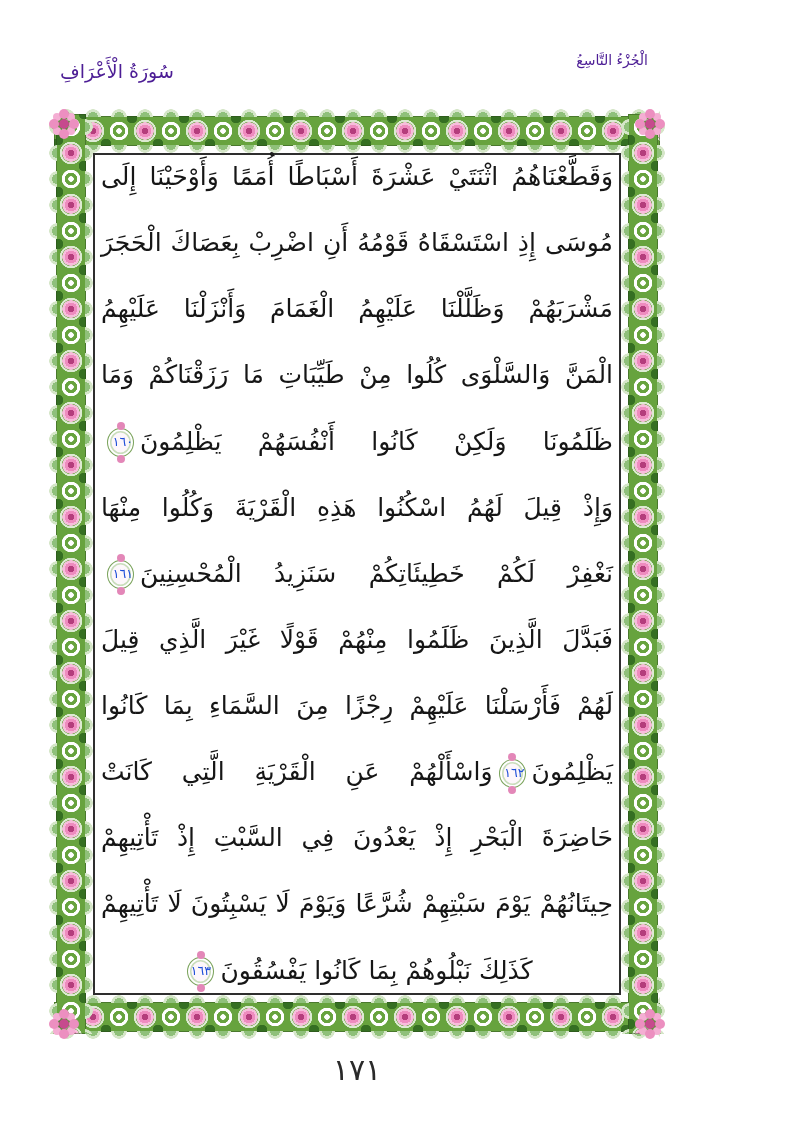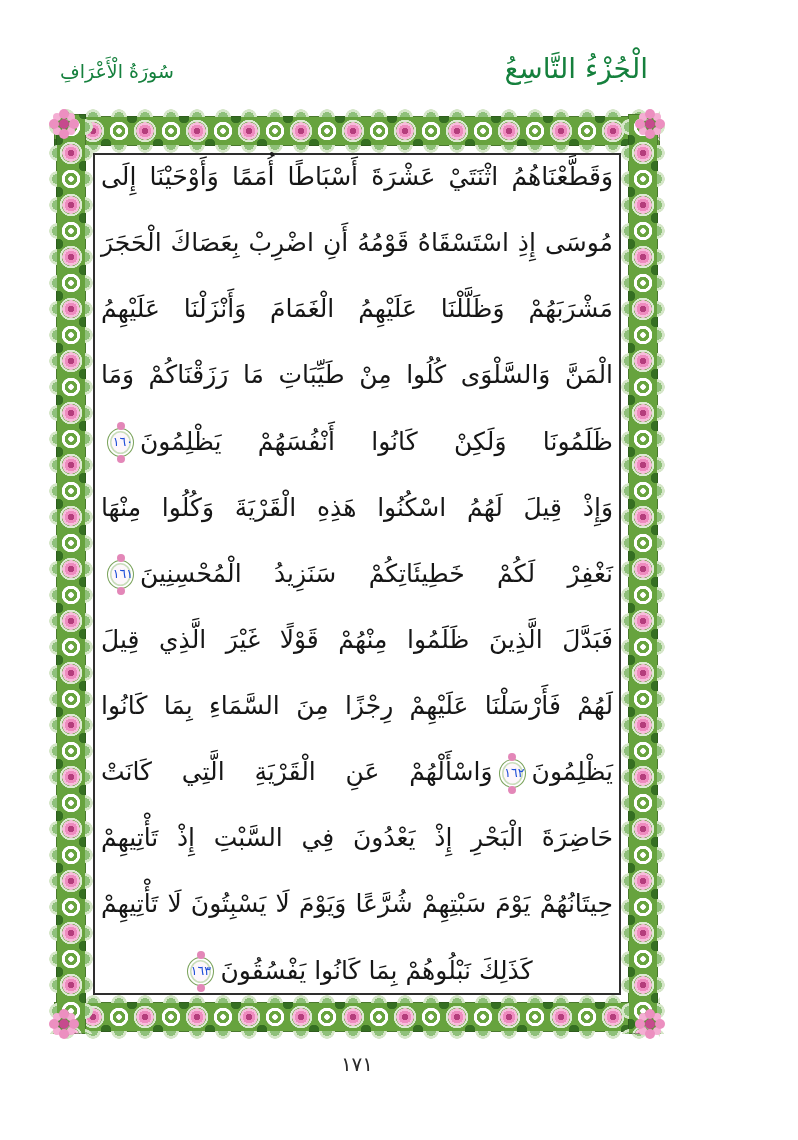--- a/index.html
+++ b/index.html
@@ -1,21 +1,21 @@
 <!DOCTYPE html>
 <html lang="ar"><head>
 <meta charset="utf-8">
 <style>
   html,body{margin:0;padding:0;background:#ffffff;}
   #canvas{position:relative;width:798px;height:1140px;background:#ffffff;overflow:hidden;
           font-family:"DejaVu Sans",sans-serif;color:#1c1c1c;}
 
   
-  .hdr{position:absolute;direction:rtl;color:#15803d;}
-  #hdr-right{top:52px;right:150px;font-size:28px;}
+  .hdr{position:absolute;direction:rtl;color:#4c1d95;}
+  #hdr-right{top:52px;right:150px;font-size:14px;}
   #hdr-left{top:60px;left:60px;font-size:19px;}
 
   
   #frame{position:absolute;left:48px;top:108px;width:618px;height:932px;}
 
   .band{position:absolute;background-color:#67a33e;}
   .band.h{left:6px;right:6px;height:30px;
     background-image:
       radial-gradient(circle at 39px 15px, #b43d7c 0 3px, #ee8cbf 3px 6.5px, #f6bedb 6.5px 8.5px, transparent 9px),
       radial-gradient(circle at 13px 15px, #ffffff 0 2.5px, transparent 3px),
@@ -91,21 +91,21 @@
   
   .ayah-marker{display:inline-block;min-width:25px;height:27px;line-height:25px;margin:0 6px;
     border-radius:50%;background:#fdf7fb;border:1.5px solid #7aa35b;text-align:center;
     font-size:12.5px;color:#1d4ed8;vertical-align:middle;position:relative;
     box-shadow:inset 0 0 0 2px #ffffff, inset 0 0 0 3.5px #c9ddbb;}
   .ayah-marker::before{content:"";position:absolute;left:50%;top:-7px;margin-left:-4px;
     width:8px;height:8px;border-radius:50%;background:#e387b8;box-shadow:0 33px 0 0 #e387b8;}
 
   
   #page-number{position:absolute;left:48px;width:618px;top:1052px;text-align:center;
-    font-size:20px;color:#2a2a2a;direction:rtl;}
+    font-size:30px;color:#2a2a2a;direction:rtl;}
 </style>
 </head>
 <body>
 
 <div id="canvas">
 
   <div class="hdr" id="hdr-right">الْجُزْءُ التَّاسِعُ</div>
   <div class="hdr" id="hdr-left">سُورَةُ الْأَعْرَافِ</div>
 
   <div id="frame">

